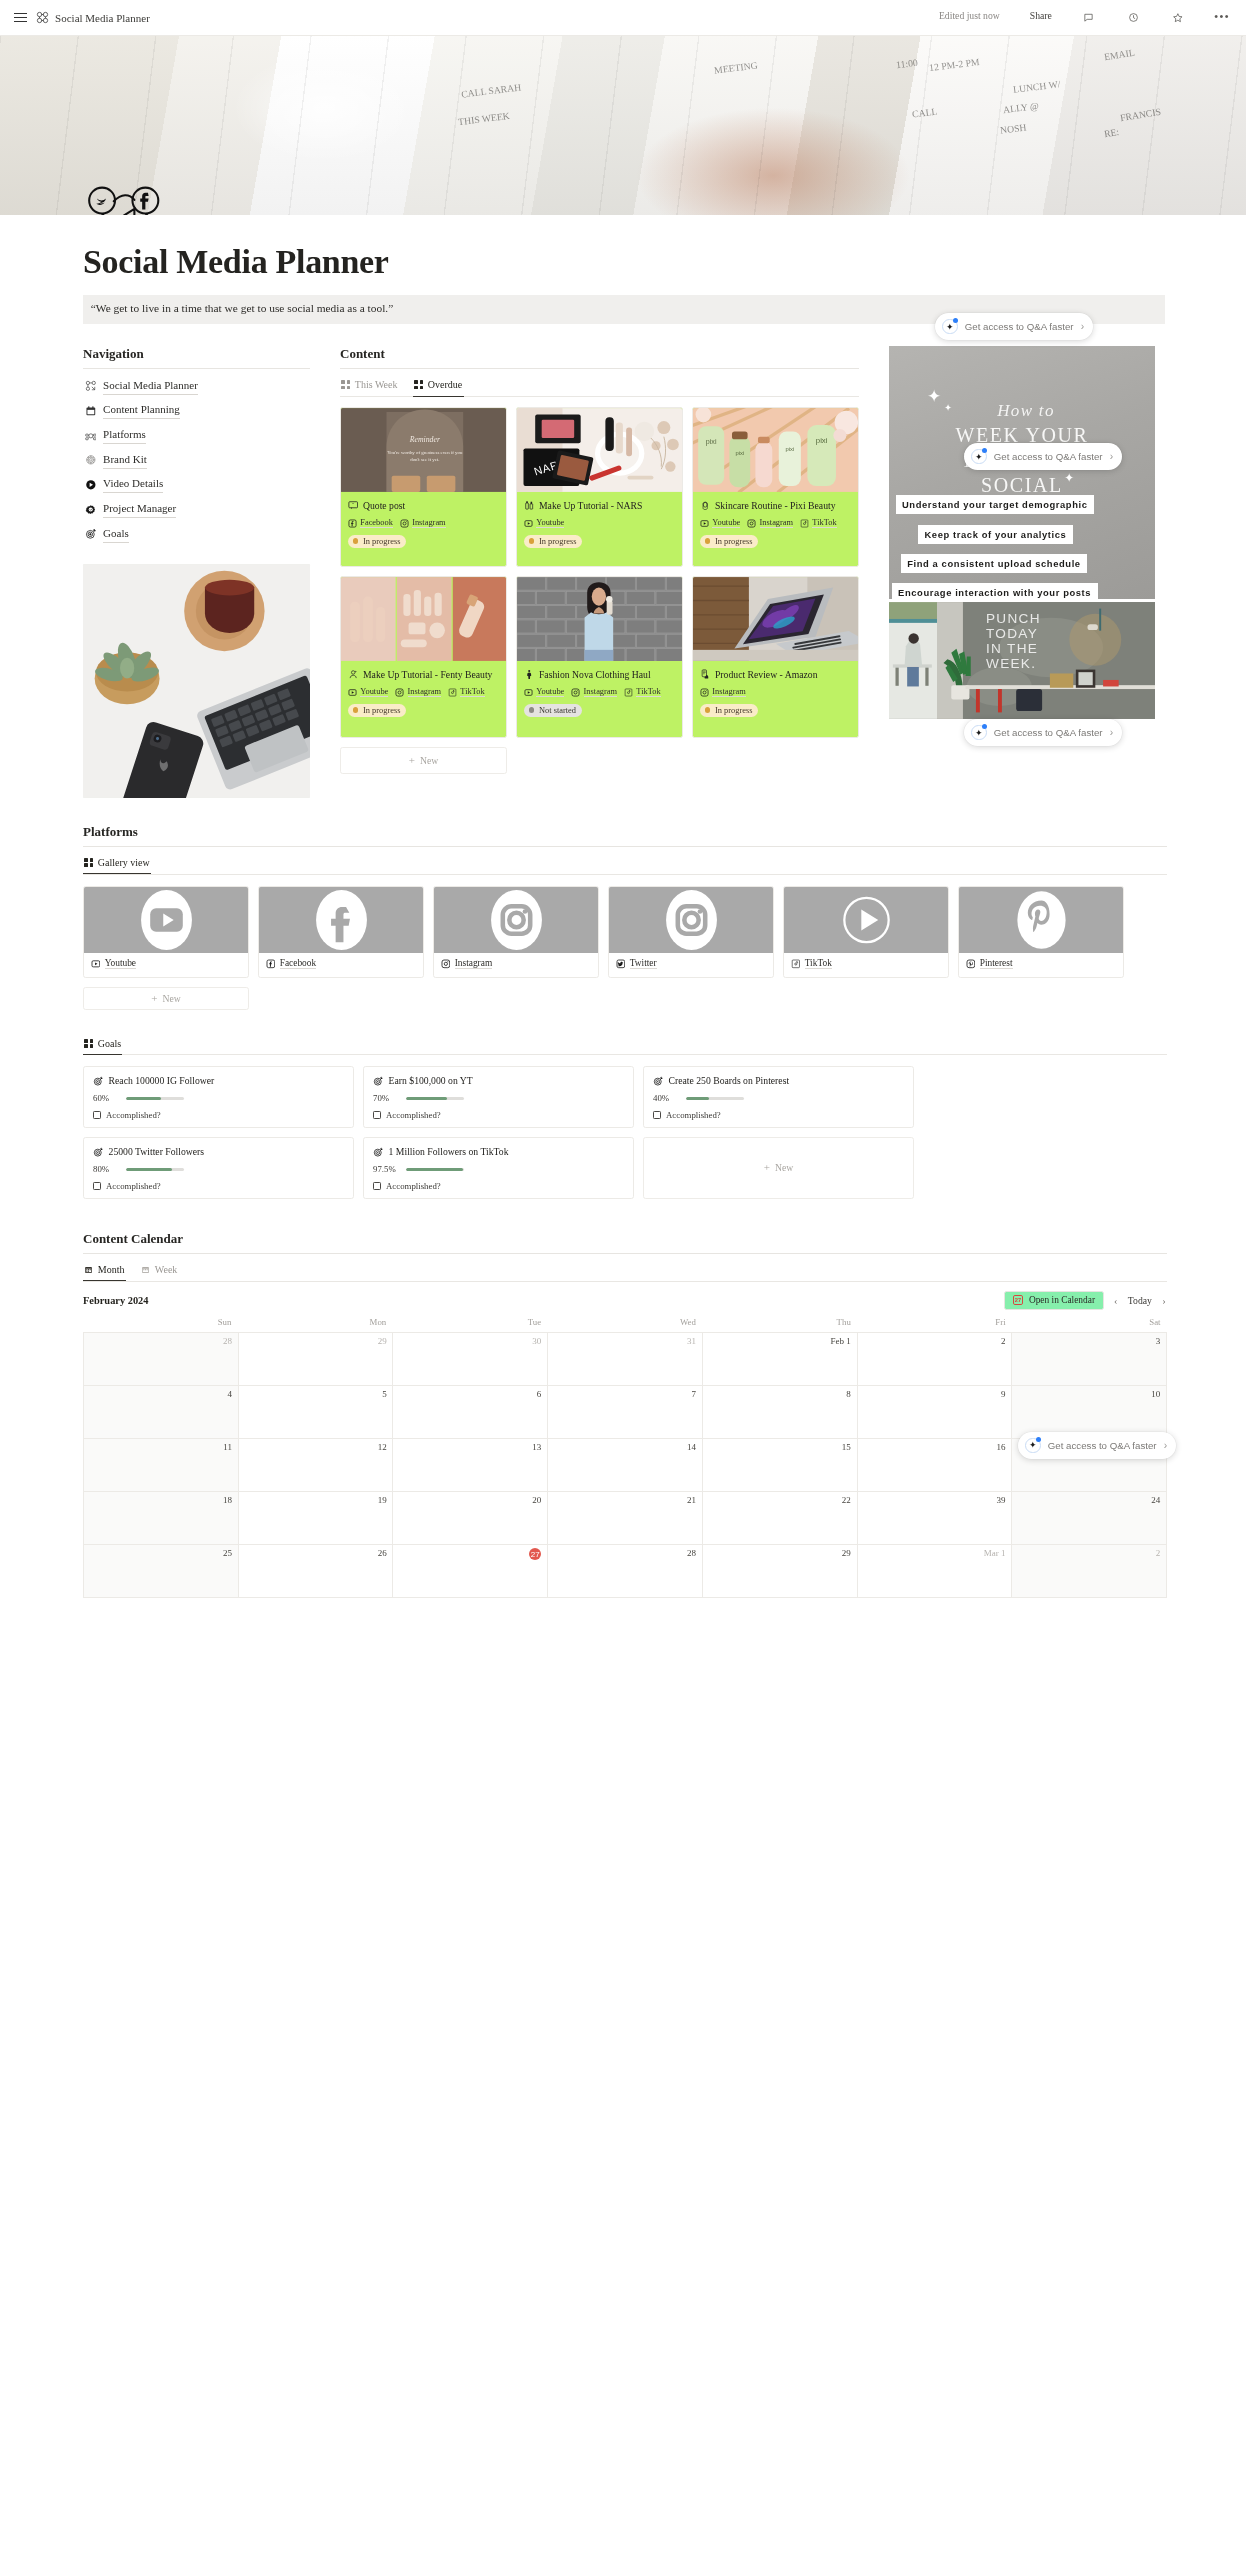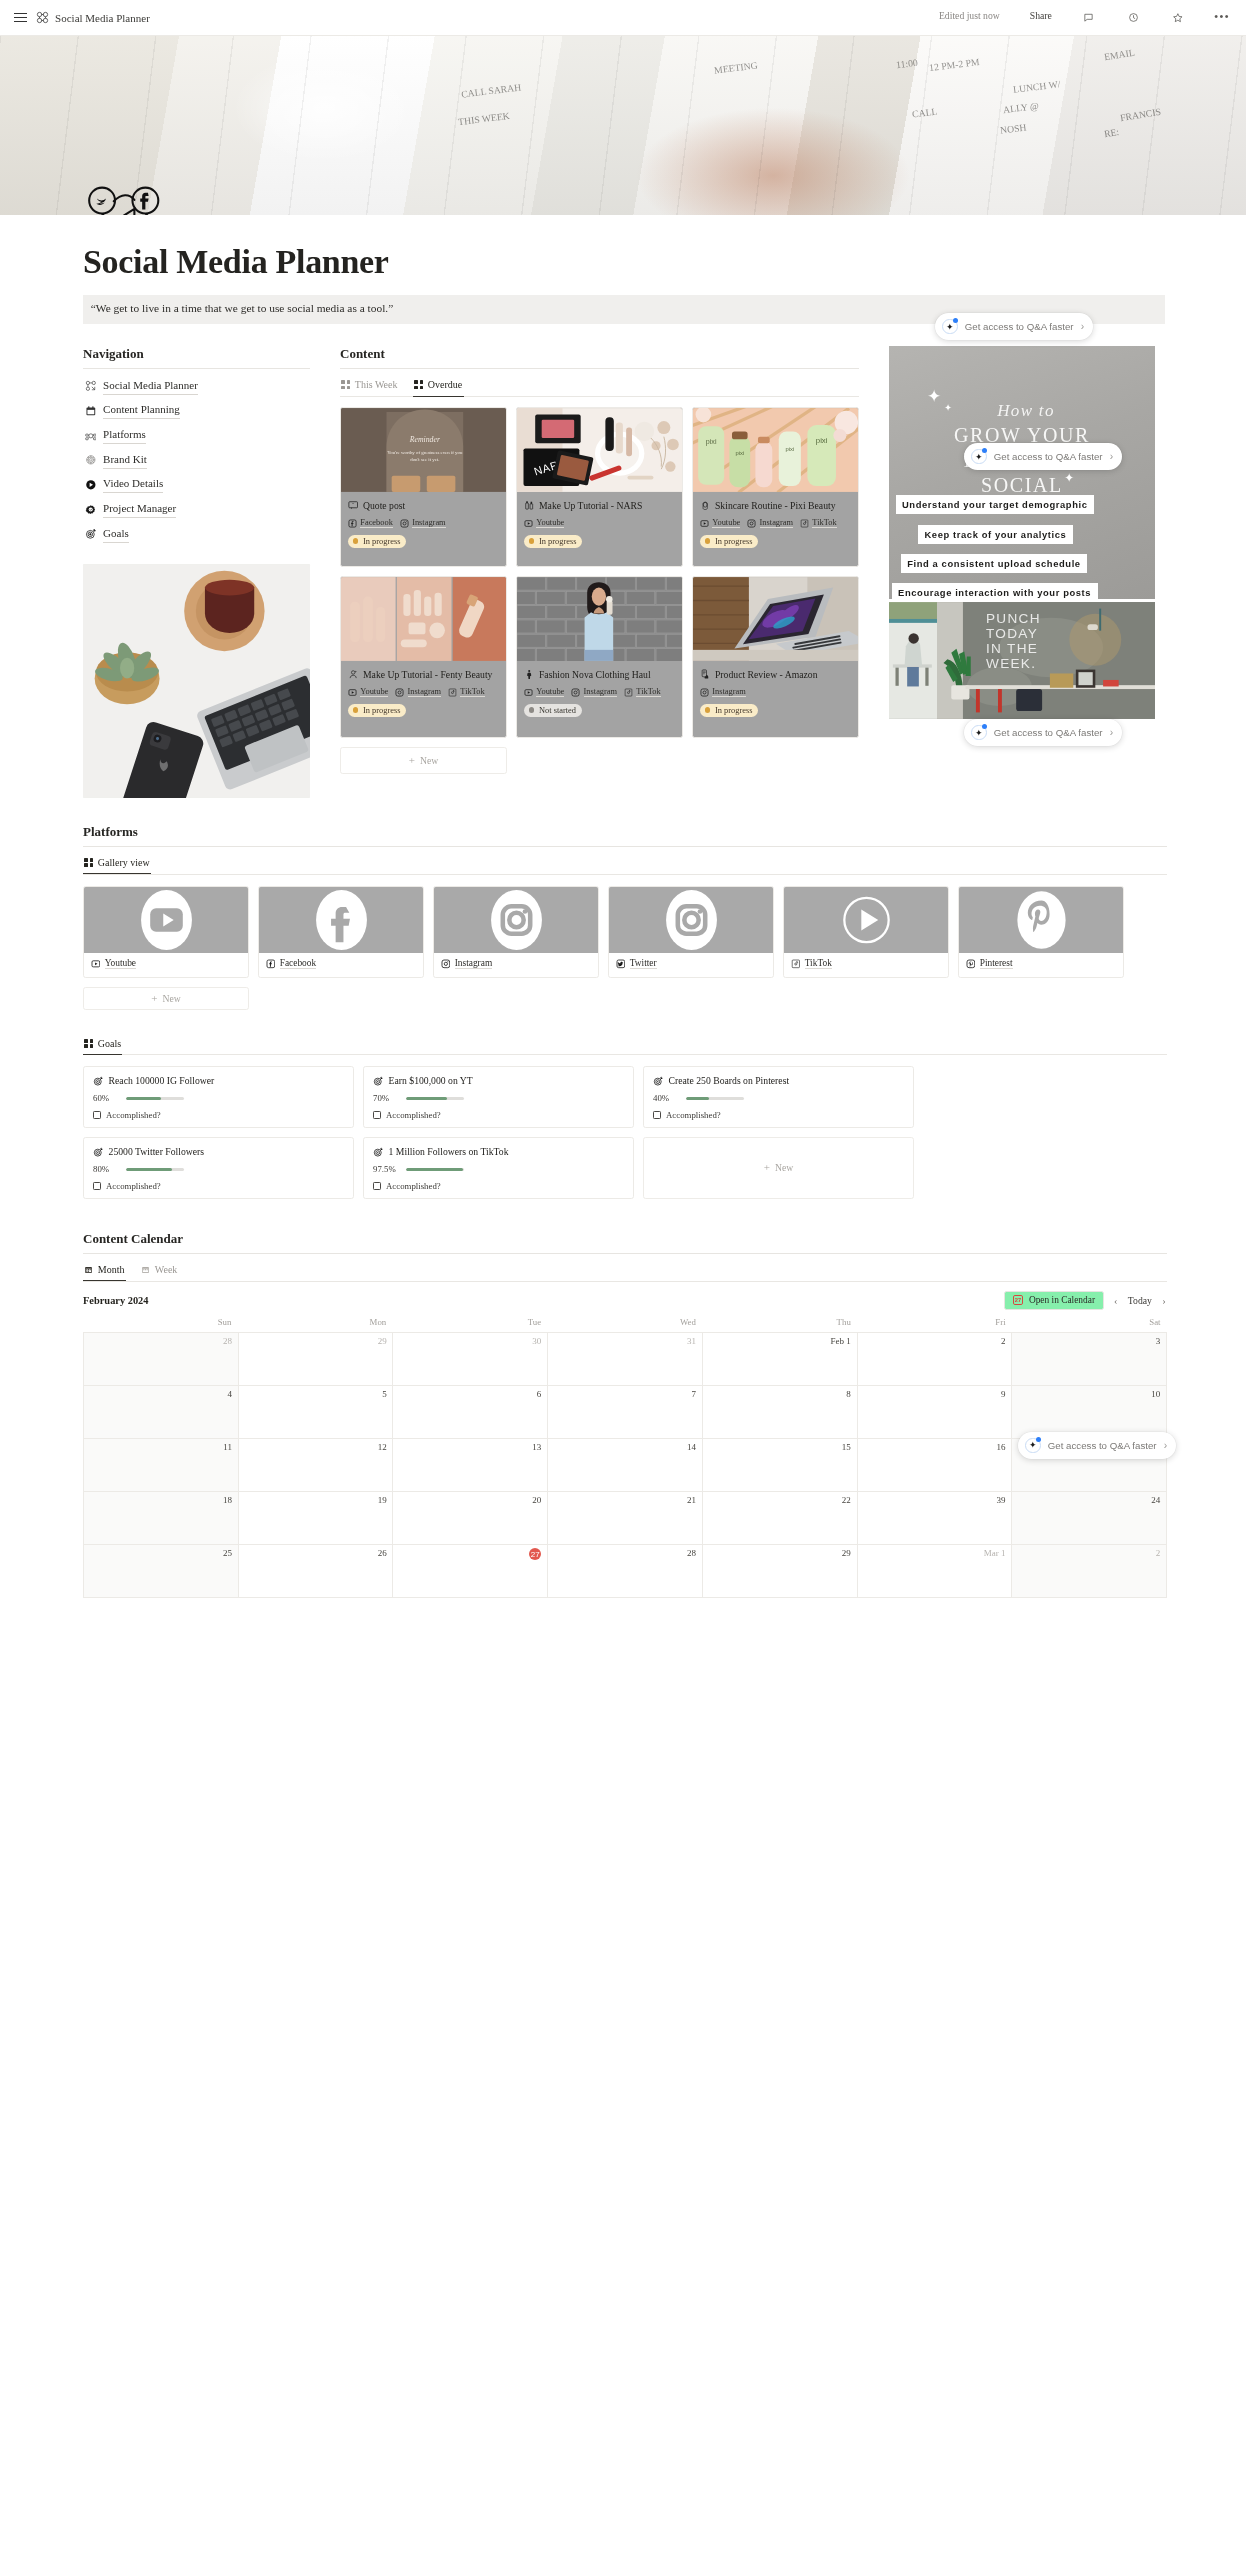--- a/index.html
+++ b/index.html
@@ -116,21 +116,21 @@
     border-bottom:1.3px solid transparent; cursor:pointer; margin-bottom:-0.6px;
   }
   .tab.active{ color:#25241f; border-bottom-color:#37352f; }
   .grid-ico{ width:9px; height:9px; display:grid; grid-template-columns:1fr 1fr; grid-template-rows:1fr 1fr; gap:1.6px; }
   .grid-ico i{ background:currentColor; display:block; border-radius:0.6px; }
 
   
   .gal{ display:flex; flex-wrap:wrap; gap:9px; margin-top:10.4px; }
   .gal-card{
     width:82px; width:167px; border:0.6px solid #eceae6; border-radius:2.6px;
-    background:#a3a3a3; overflow:hidden; cursor:pointer;
+    background:#bef264; overflow:hidden; cursor:pointer;
   }
   .gal-card.h1row{ height:160px; }
   .gal-card.h2row{ height:162px; }
   .gal-thumb{ height:84px; width:100%; position:relative; overflow:hidden; }
   .gal-body{ padding:7.1px 7.1px 7.8px 7.1px; }
   .gal-title{ display:flex; align-items:flex-start; gap:4.5px; font-size:9.7px; color:#23221f; line-height:1.32; }
   .gal-title .em{ flex:none; width:10.4px; height:10.4px; margin-top:0.6px; }
   .tag-row{ display:flex; flex-wrap:wrap; gap:3.2px 7.1px; margin-top:5.8px; }
   .ptag{ display:flex; align-items:center; gap:3.2px; font-size:8.4px; color:#2f2e2b; }
   .ptag span{ border-bottom:0.6px solid #dcd9d4; }
@@ -928,21 +928,21 @@
         </div>
       </div>
 
       <div class="col-side">
         <div class="story">
           <span class="spark" style="left:38px; top:40px; font-size:17px;">✦</span>
           <span class="spark" style="left:55px; top:56px; font-size:9.7px;">✦</span>
           <span class="spark" style="left:175px; top:125px; font-size:12.3px;">✦</span>
           <div class="sp-how">How to</div>
           <div class="sp-main" style="top:77px;">
-            <div>GROW YOUR</div>
+            <div>WEEK YOUR</div>
               <div>BRAND ON</div>
               <div>SOCIAL</div>
           </div>
           <div class="strip" style="left:6.5px; top:149px;">Understand your target demographic</div>
           <div class="strip" style="left:29px; top:179px;">Keep track of your analytics</div>
           <div class="strip" style="left:11.7px; top:208px;">Find a consistent upload schedule</div>
           <div class="strip" style="left:2.6px; top:237px;">Encourage interaction with your posts</div>
         </div>
 
         <div class="office">

